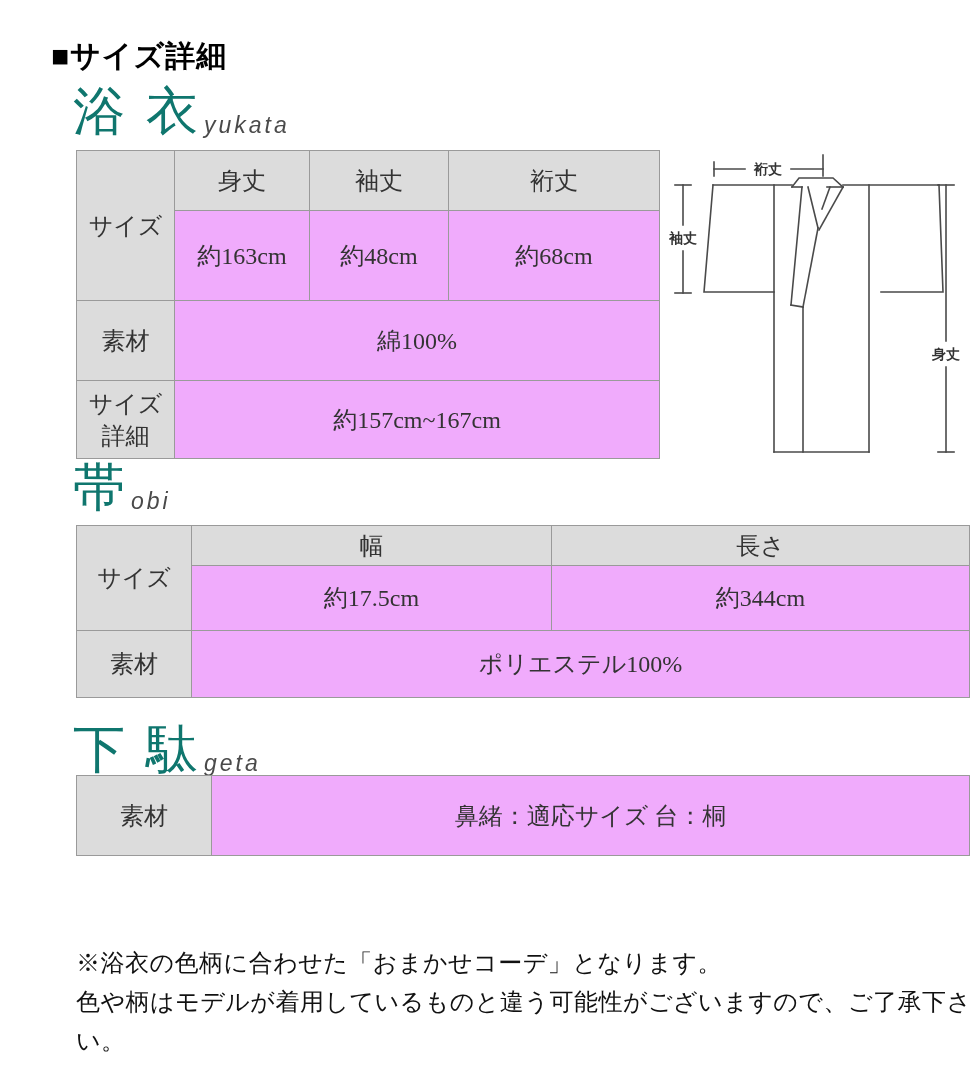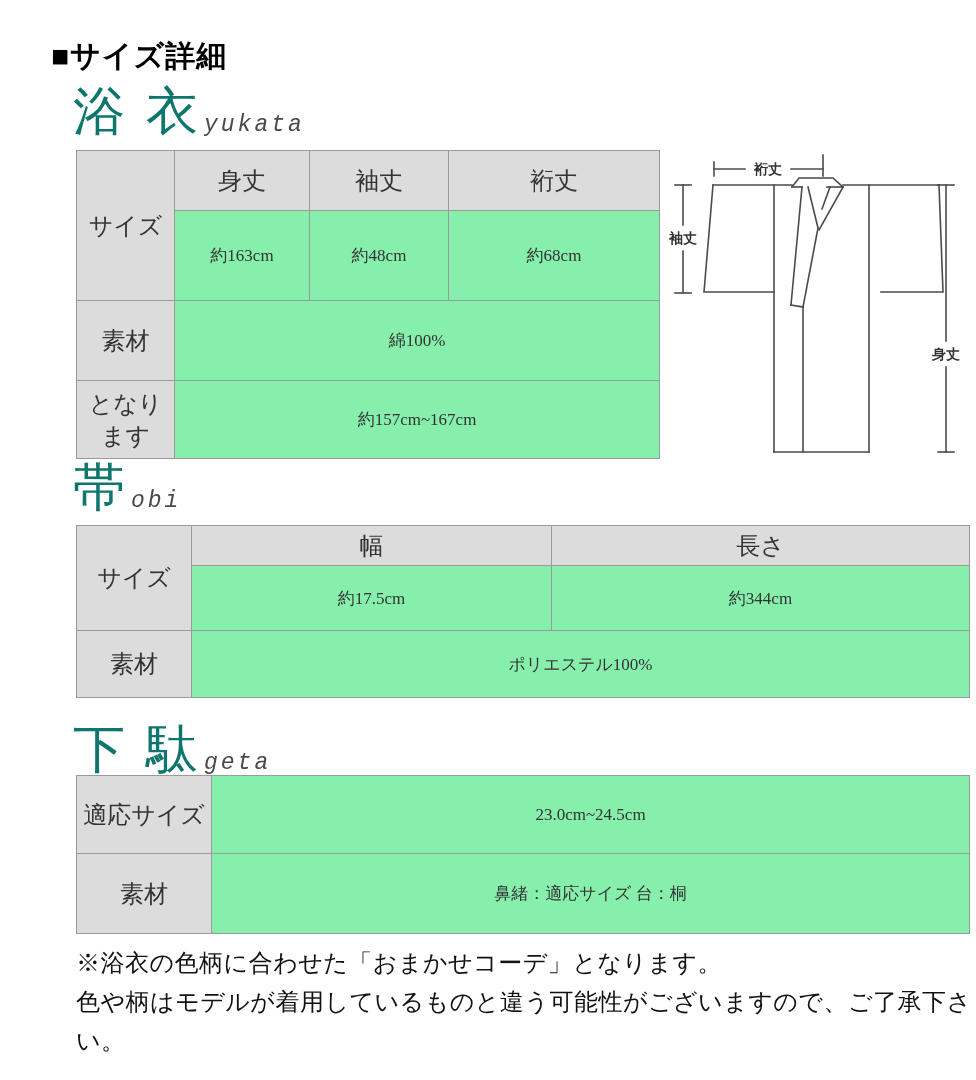--- a/index.html
+++ b/index.html
@@ -5,27 +5,27 @@
   html,body{margin:0;padding:0;background:#fff;}
   #stage{position:relative;width:976px;height:1080px;background:#ffffff;overflow:hidden;
          font-family:"Liberation Serif","DejaVu Serif",serif;color:#333;margin-left:21px;}
   
   .page-title{position:absolute;left:30px;top:36px;font-family:"Liberation Sans","DejaVu Sans",sans-serif;
               font-weight:bold;font-size:30px;color:#000;letter-spacing:1px;}
   
   .sec-title{position:absolute;display:flex;align-items:flex-start;}
   .sec-title .kanji{font-size:52px;color:#0f766e;letter-spacing:4px;line-height:1;}
   .sec-title .script{font-style:italic;font-size:23px;color:#4a4a4a;letter-spacing:3px;
-                     position:relative;top:26px;left:2px;font-family:Liberation Mono, monospace;}
+                     position:relative;top:26px;left:2px;font-family:Liberation Sans, sans-serif;}
   
   table{border-collapse:collapse;table-layout:fixed;position:absolute;}
   td{border:1px solid #9a9a9a;text-align:center;vertical-align:middle;
      font-size:24px;color:#333;padding:0;}
   td.g{background:#dcdcdc;}
-  td.v{background:#86efac;font-size:17px;}
+  td.v{background:#f0abfc;font-size:24px;}
   
   .diagram{position:absolute;left:648px;top:143px;width:310px;height:330px;}
   .diagram svg{display:block;}
   .dim-label{font-family:"Liberation Sans","DejaVu Sans",sans-serif;font-weight:bold;
              font-size:14px;fill:#333;}
   
   .notes{position:absolute;left:55px;top:944px;font-size:24px;color:#111;line-height:39px;
          letter-spacing:0.5px;}
   
   .scroll-thumb{position:absolute;left:959px;top:604px;width:7px;height:95px;
@@ -60,21 +60,21 @@
     <tr style="height:90px;">
       <td class="v">約163cm</td>
       <td class="v">約48cm</td>
       <td class="v">約68cm</td>
     </tr>
     <tr style="height:80px;">
       <td class="g">素材</td>
       <td class="v" colspan="3">綿100%</td>
     </tr>
     <tr style="height:78px;">
-      <td class="g">となります</td>
+      <td class="g">サイズ詳細</td>
       <td class="v" colspan="3">約157cm~167cm</td>
     </tr>
   </tbody>
     </table>
 
   <div class="diagram">
     <svg width="310" height="330" viewBox="0 0 310 330">
       <g stroke="#4a4a4a" stroke-width="1.6" fill="none" stroke-linecap="square">
 
         <path d="M44,42 L123,42"></path>
@@ -153,24 +153,20 @@
     <span class="kanji">下 駄</span>
     <span class="script">geta</span>
   </div>
 
   <table style="left:55px;top:775px;width:893px;">
     <colgroup>
         <col style="width:135px">
         <col style="width:758px">
       </colgroup>
     <tbody>
-        <tr style="height:78px;">
-      <td class="g">適応サイズ</td>
-      <td class="v">23.0cm~24.5cm</td>
-    </tr>
     <tr style="height:80px;">
       <td class="g">素材</td>
       <td class="v">鼻緒：適応サイズ 台：桐</td>
     </tr>
   </tbody>
     </table>
 
   <div class="notes">
     <div>※浴衣の色柄に合わせた「おまかせコーデ」となります。</div>
     <div>色や柄はモデルが着用しているものと違う可能性がございますので、ご了承下さい。</div>

